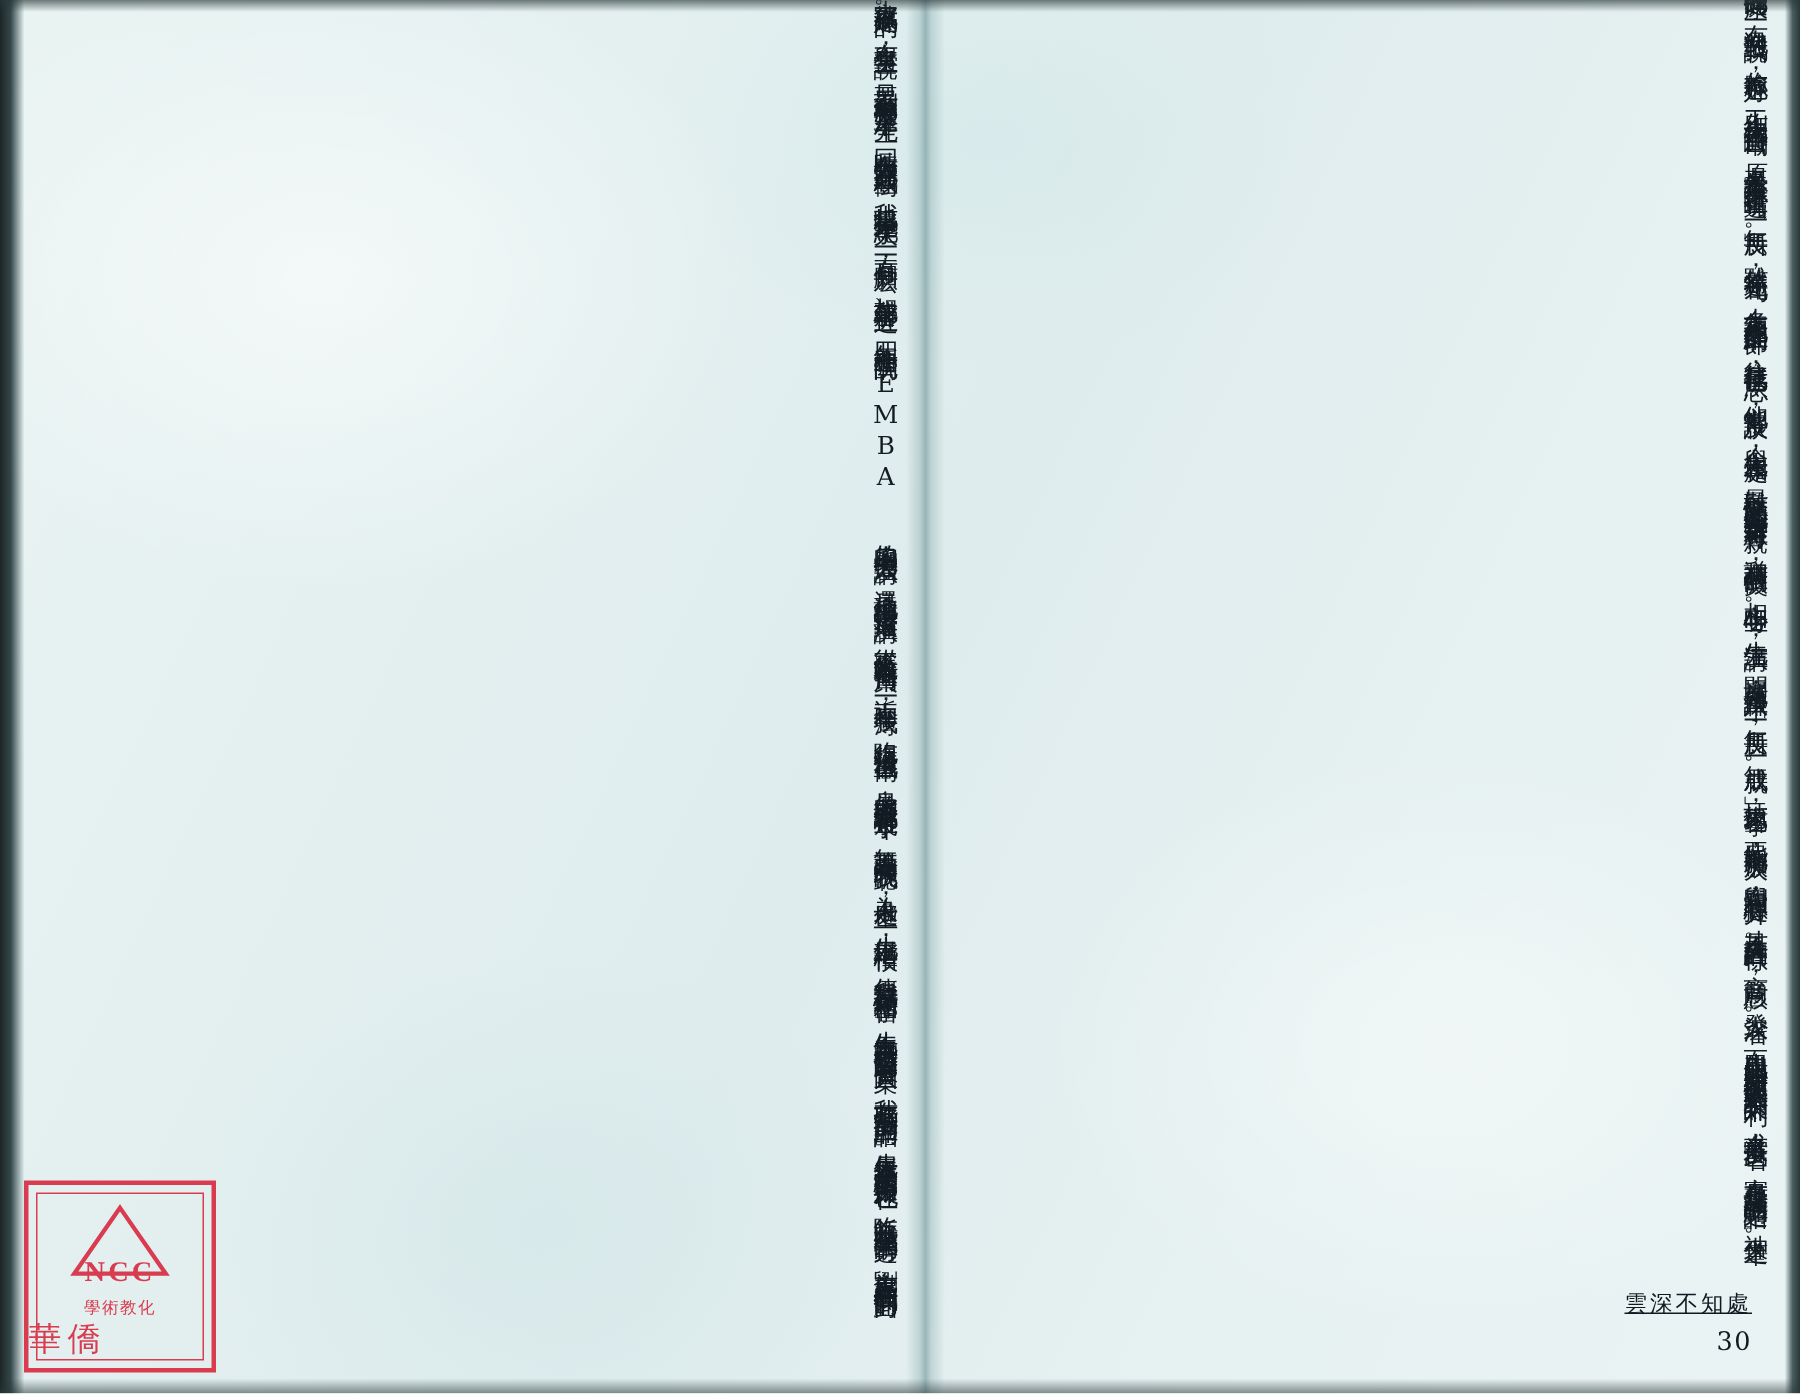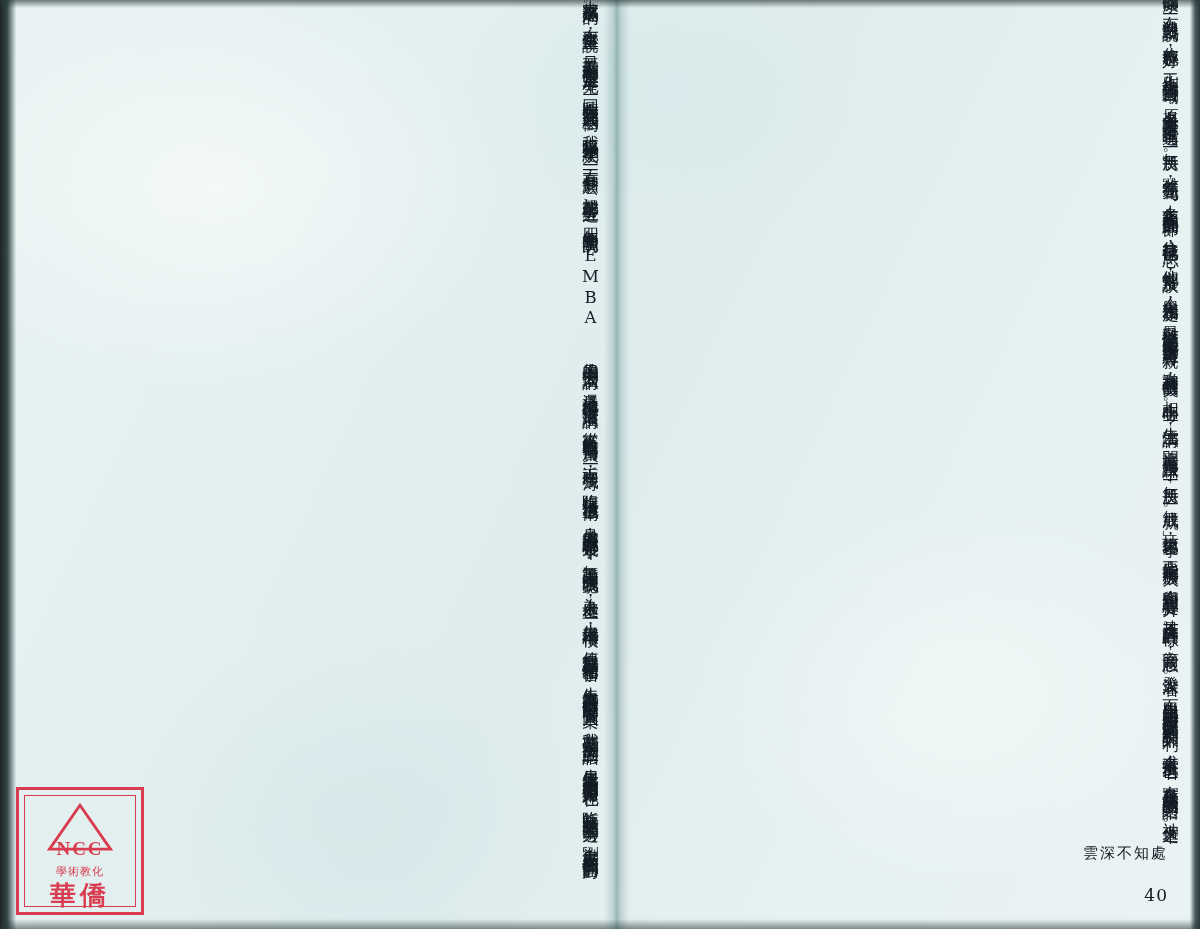--- a/index.html
+++ b/index.html
@@ -125,21 +125,22 @@
     right: 32px;
     bottom: 24px;
     text-align: right;
     color: #101a20;
     font-family: "DejaVu Serif", "Liberation Serif", serif;
   }
   .running-foot .title {
     font-size: 15px;
     letter-spacing: 2px;
     display: block;
-    margin-bottom: 22px;
+    margin-bottom: 6px;
+    text-decoration: underline;
   }
   .running-foot .pageno {
     font-size: 17px;
     display: block;
     text-align: right;
     letter-spacing: 1px;
   }
 
   
   .stamp {
@@ -176,26 +177,26 @@
     text-align: center;
     color: #d8243a;
     font-family: Liberation Sans, sans-serif;
     font-size: 11px;
     letter-spacing: 1px;
   }
   .stamp .big-label {
     position: absolute;
     top: 88px;
     left: 0; right: 0;
-    text-align: center;
+    text-align: left;
     color: #d8243a;
     font-family: "DejaVu Serif", serif;
-    font-size: 26px;
+    font-size: 22px;
     letter-spacing: 4px;
-    font-weight: bold;
+    font-weight: normal;
   }
 </style>
 </head>
 <body>
 
 <div class="page">
   <div class="paper-texture"></div>
 
   <div class="spread">
 
@@ -238,21 +239,21 @@
 
         <div class="col"></div>
 
         <div class="col"></div>
         <div class="col"></div>
 
       </div>
 
       <div class="running-foot">
         <span class="title">雲深不知處</span>
-        <span class="pageno">40</span>
+        <span class="pageno">30</span>
       </div>
     </div>
 
   </div>
 
   <div class="gutter"></div>
   <div class="scan-edge-left"></div>
   <div class="scan-edge-right"></div>
   <div class="scan-edge-top"></div>
   <div class="scan-edge-bottom"></div>

